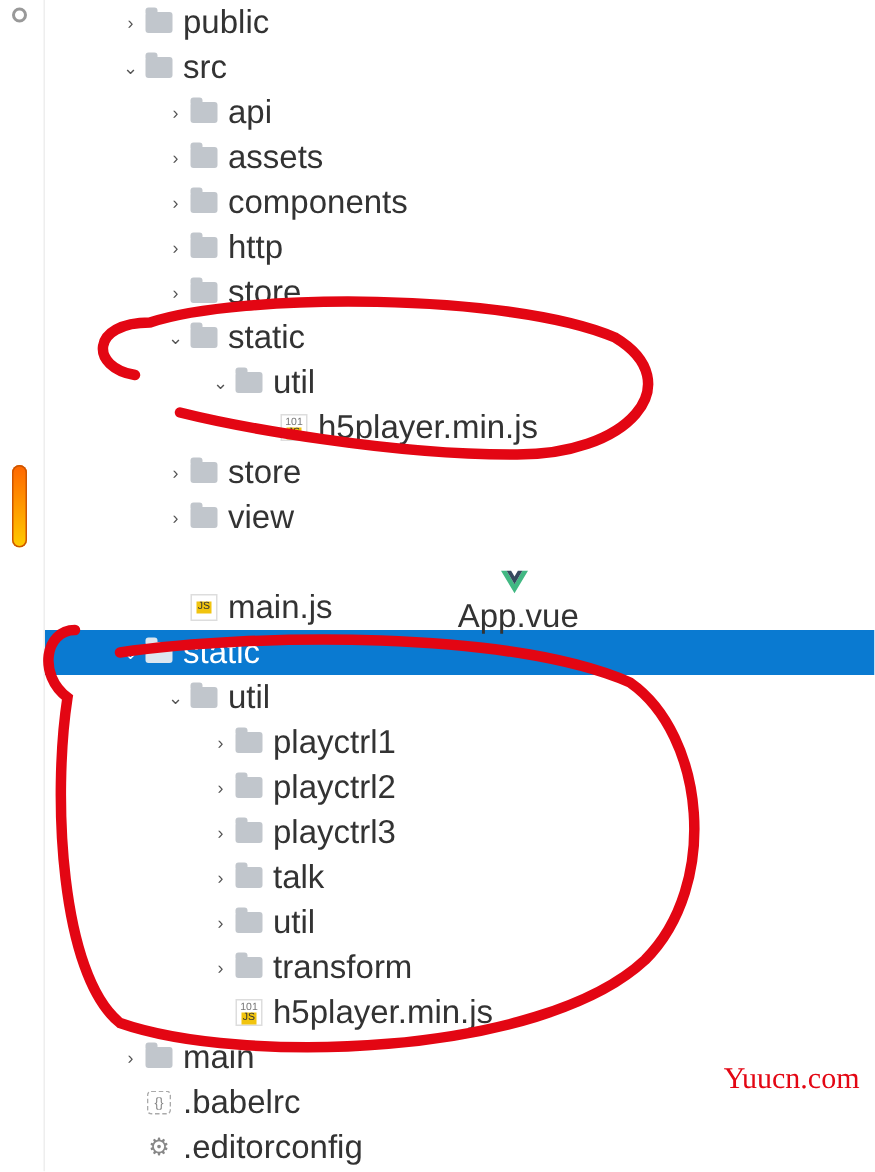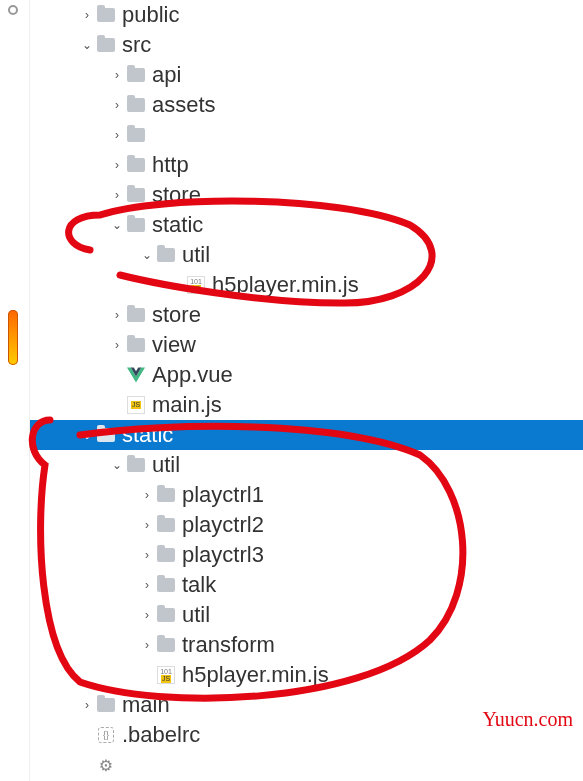--- a/index.html
+++ b/index.html
@@ -135,20 +135,21 @@
     <span class="icon">
         <span class="folder"></span>
       </span>
     <span class="label">assets</span>
   </div>
   <div class="row" style="padding-left:78px;">
     <span class="arrow">›</span>
     <span class="icon">
         <span class="folder"></span>
       </span>
+    <span class="label">components</span>
   </div>
   <div class="row" style="padding-left:78px;">
     <span class="arrow">›</span>
     <span class="icon">
         <span class="folder"></span>
       </span>
     <span class="label">http</span>
   </div>
   <div class="row" style="padding-left:78px;">
     <span class="arrow">›</span>
@@ -190,21 +191,21 @@
       </span>
     <span class="label">store</span>
   </div>
   <div class="row" style="padding-left:78px;">
     <span class="arrow">›</span>
     <span class="icon">
         <span class="folder"></span>
       </span>
     <span class="label">view</span>
   </div>
-  <div class="row" style="padding-left:78px;">
+  <div class="row" style="padding-left:78px;flex-direction:column;">
     <span class="spacer"></span>
     <span class="icon vueicon">
       <svg width="18" height="16" viewBox="0 0 24 20">
           <path fill="#42b883" d="M0 0 L12 20 L24 0 L19 0 L12 12 L5 0 Z"></path>
           <path fill="#35495e" d="M5 0 L12 12 L19 0 L15 0 L12 5 L9 0 Z"></path>
         </svg>
     </span>
     <span class="label">App.vue</span>
   </div>
   <div class="row" style="padding-left:78px;">
@@ -294,20 +295,21 @@
   <div class="row" style="padding-left:48px;">
     <span class="spacer"></span>
     <span class="icon">
         <span class="babelicon">{}</span>
       </span>
     <span class="label">.babelrc</span>
   </div>
   <div class="row" style="padding-left:48px;">
     <span class="spacer"></span>
     <span class="icon gearicon">⚙</span>
+    <span class="label">.editorconfig</span>
   </div>
   <div class="row" style="padding-left:48px;">
     <span class="spacer"></span>
 
   </div>
 
 </div>
 
 <svg class="annot" style="left:40px; top:185px;" width="400" height="130" viewBox="0 0 400 130">
   <path d="M 60 30 C 20 30, 20 60, 50 65 M 60 30 C 120 10, 300 10, 370 40 C 420 70, 380 120, 300 118 C 220 118, 120 100, 80 90"></path>

